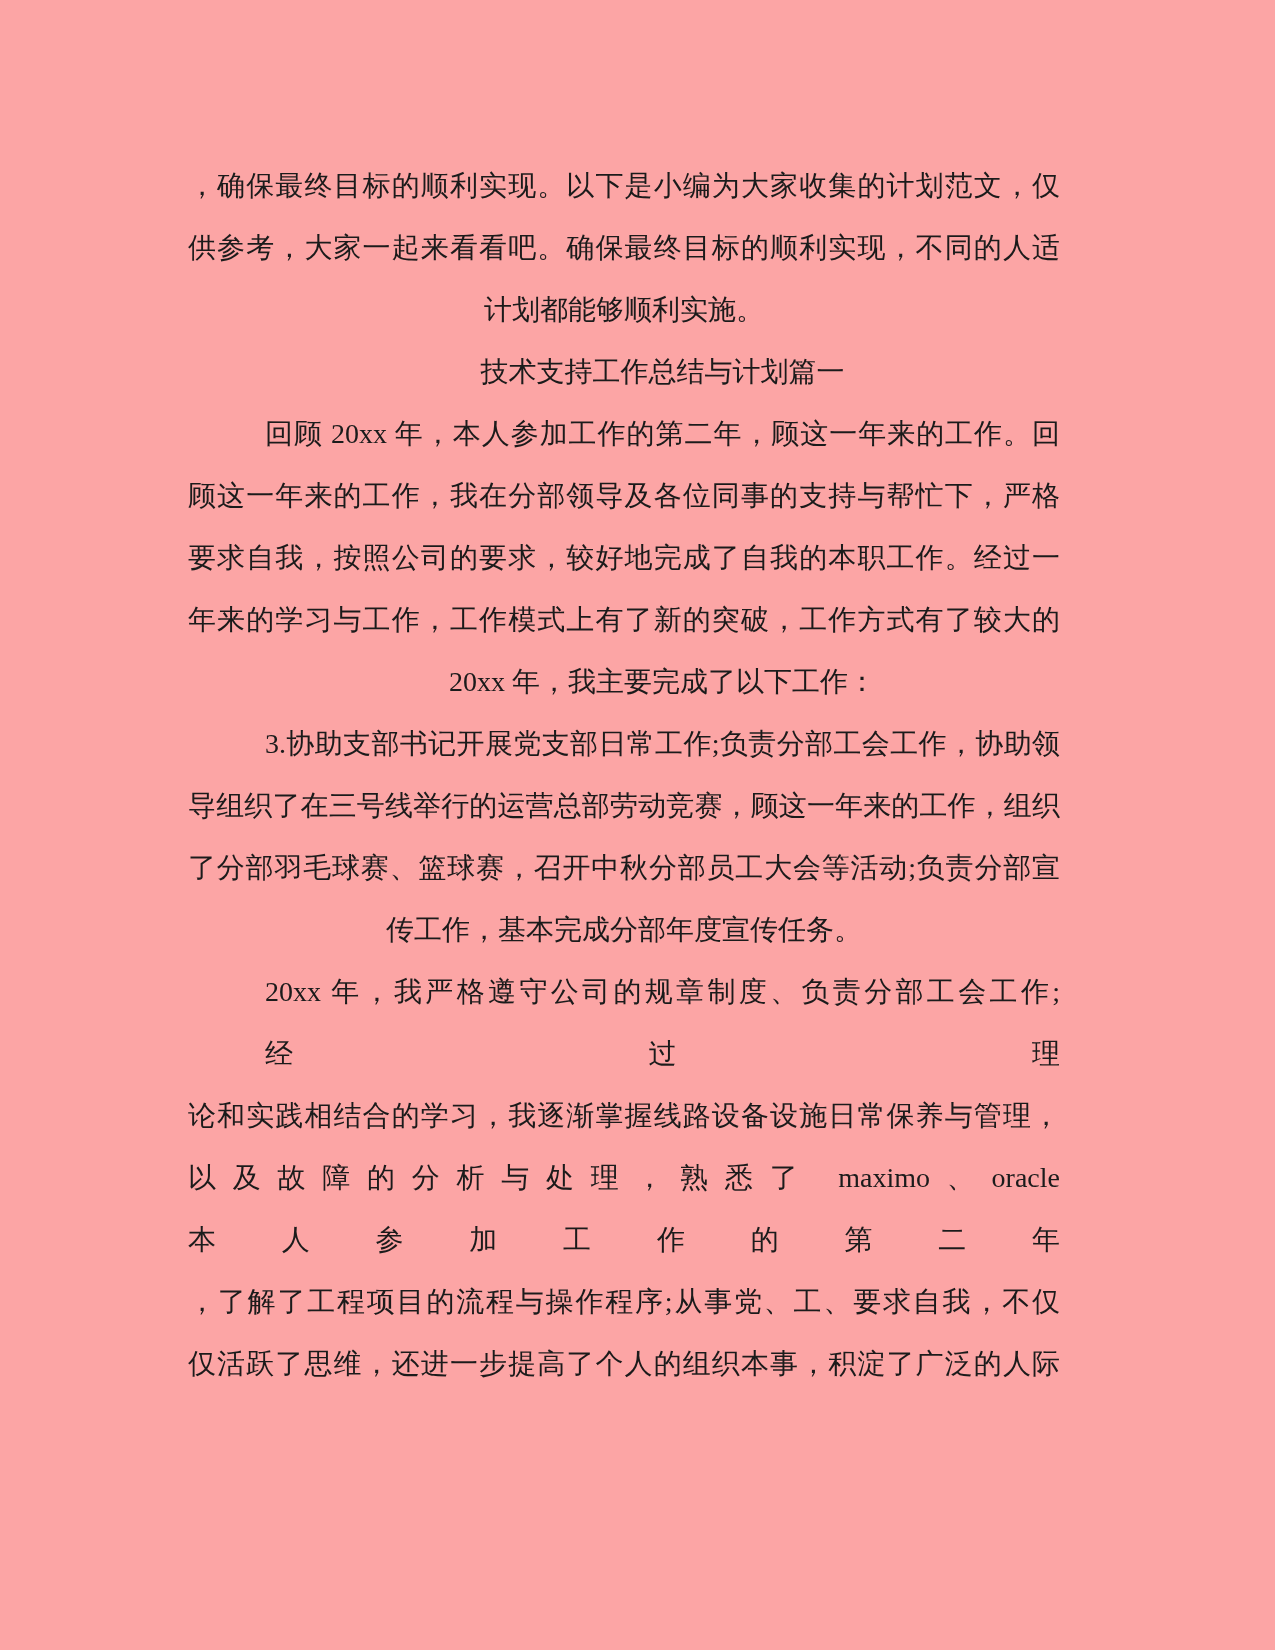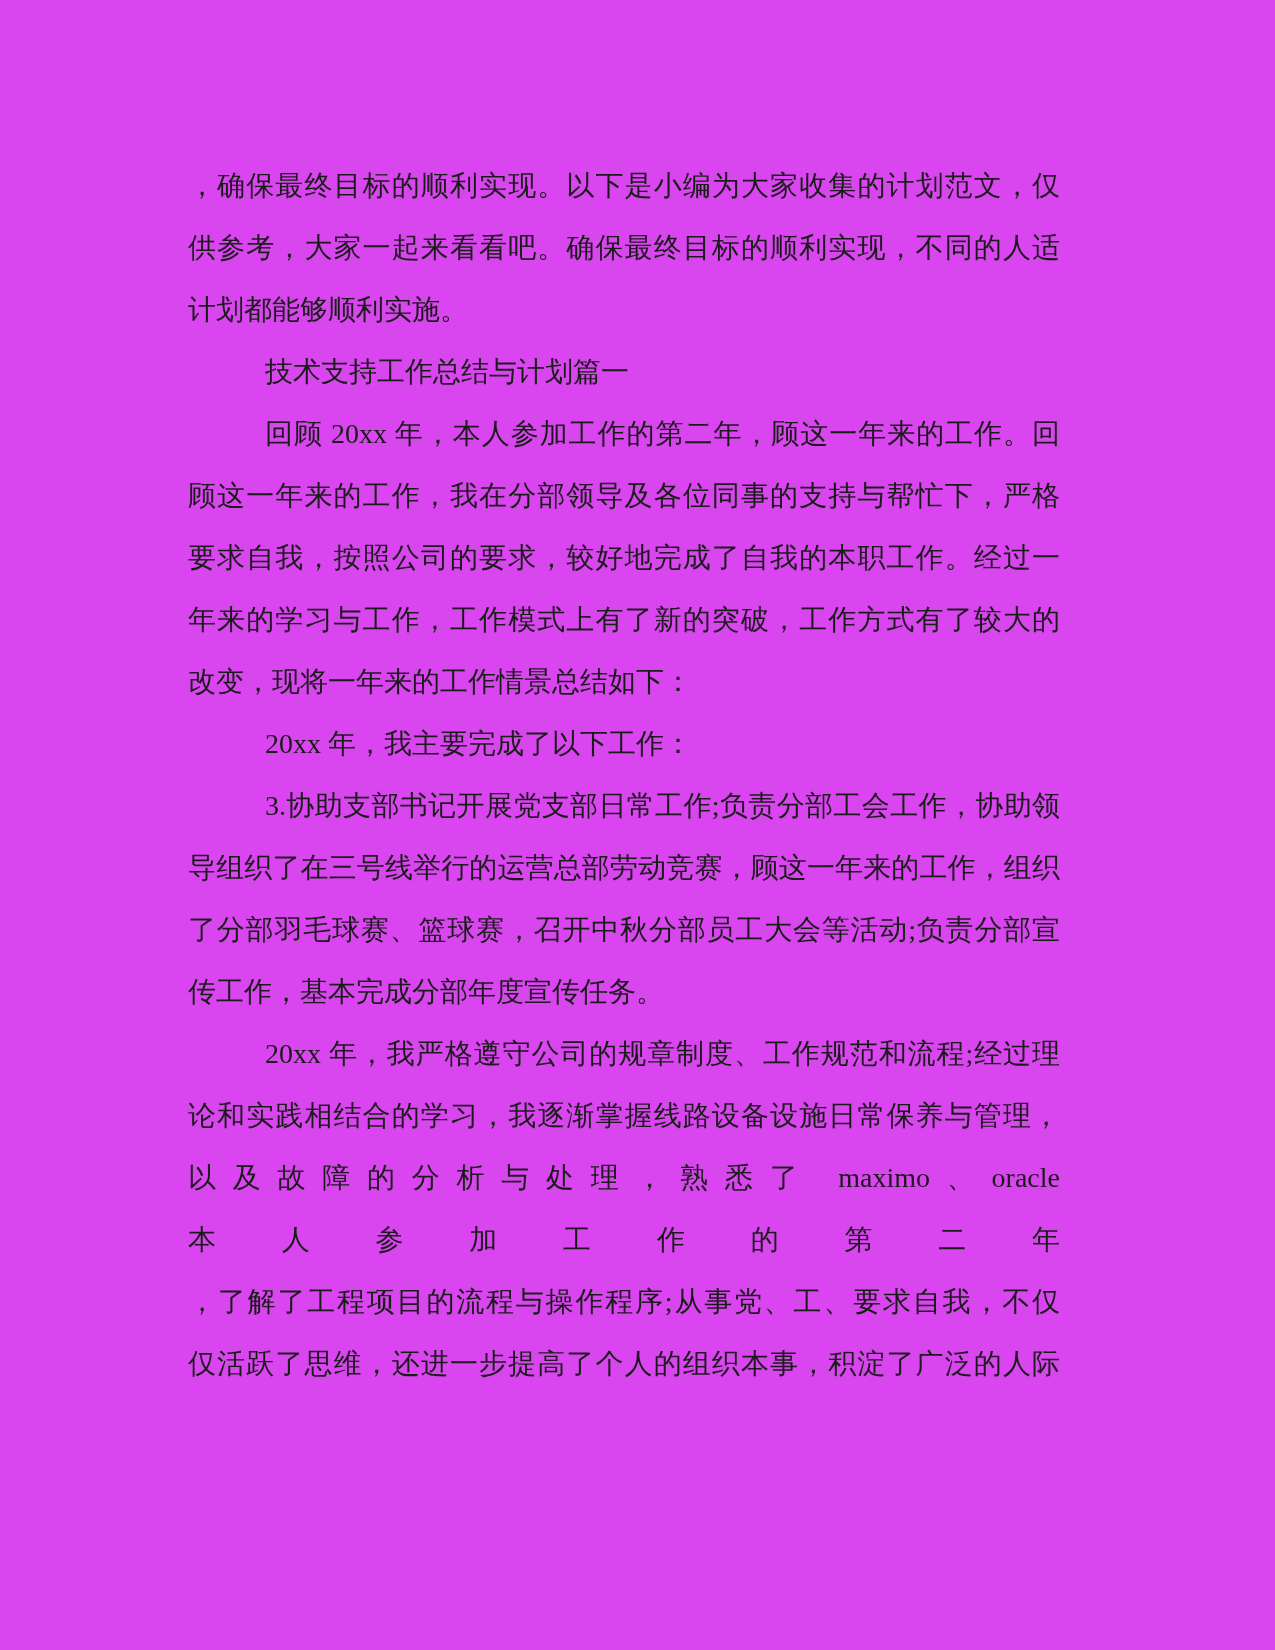--- a/index.html
+++ b/index.html
@@ -9,39 +9,39 @@
   body {
     width: 1275px;
     height: 1650px;
     background: #ffffff;
     position: relative;
     overflow: hidden;
   }
   .doc-page {
     position: absolute;
     inset: 0;
-    background: #d946ef;
+    background: #fca5a5;
   }
   .text-block {
     position: absolute;
     left: 188px;
     top: 155px;
     width: 872px;
     font-family: "Liberation Serif", "DejaVu Serif", serif;
     font-size: 28px;
     line-height: 62px;
     color: #1b1b1b;
     font-weight: 400;
   }
   .paragraph {
     margin: 0;
     padding: 0;
   }
   .line {
-    text-align: left;
+    text-align: center;
     white-space: normal;
     word-break: keep-all;
   }
   .line.justify {
     text-align: justify;
     text-align-last: justify;
     text-justify: inter-character;
   }
   .line.indent {
     padding-left: 77px;
@@ -58,32 +58,31 @@
         <div class="line">计划都能够顺利实施。</div>
       </div>
       <div class="paragraph">
         <div class="line indent">技术支持工作总结与计划篇一</div>
       </div>
       <div class="paragraph">
         <div class="line justify indent">回顾 20xx 年，本人参加工作的第二年，顾这一年来的工作。回</div>
         <div class="line justify">顾这一年来的工作，我在分部领导及各位同事的支持与帮忙下，严格</div>
         <div class="line justify">要求自我，按照公司的要求，较好地完成了自我的本职工作。经过一</div>
         <div class="line justify">年来的学习与工作，工作模式上有了新的突破，工作方式有了较大的</div>
-        <div class="line">改变，现将一年来的工作情景总结如下：</div>
       </div>
       <div class="paragraph">
         <div class="line indent">20xx 年，我主要完成了以下工作：</div>
       </div>
       <div class="paragraph">
         <div class="line justify indent">3.协助支部书记开展党支部日常工作;负责分部工会工作，协助领</div>
         <div class="line justify">导组织了在三号线举行的运营总部劳动竞赛，顾这一年来的工作，组织</div>
         <div class="line justify">了分部羽毛球赛、篮球赛，召开中秋分部员工大会等活动;负责分部宣</div>
         <div class="line">传工作，基本完成分部年度宣传任务。</div>
       </div>
       <div class="paragraph">
-        <div class="line justify indent">20xx 年，我严格遵守公司的规章制度、工作规范和流程;经过理</div>
+        <div class="line justify indent">20xx 年，我严格遵守公司的规章制度、负责分部工会工作;经过理</div>
         <div class="line justify">论和实践相结合的学习，我逐渐掌握线路设备设施日常保养与管理，</div>
         <div class="line justify">以及故障的分析与处理，熟悉了 maximo、oracle 本人参加工作的第二年</div>
         <div class="line justify">，了解了工程项目的流程与操作程序;从事党、工、要求自我，不仅</div>
         <div class="line justify">仅活跃了思维，还进一步提高了个人的组织本事，积淀了广泛的人际</div>
       </div>
     </div>
 </div>
 
 </body></html>

